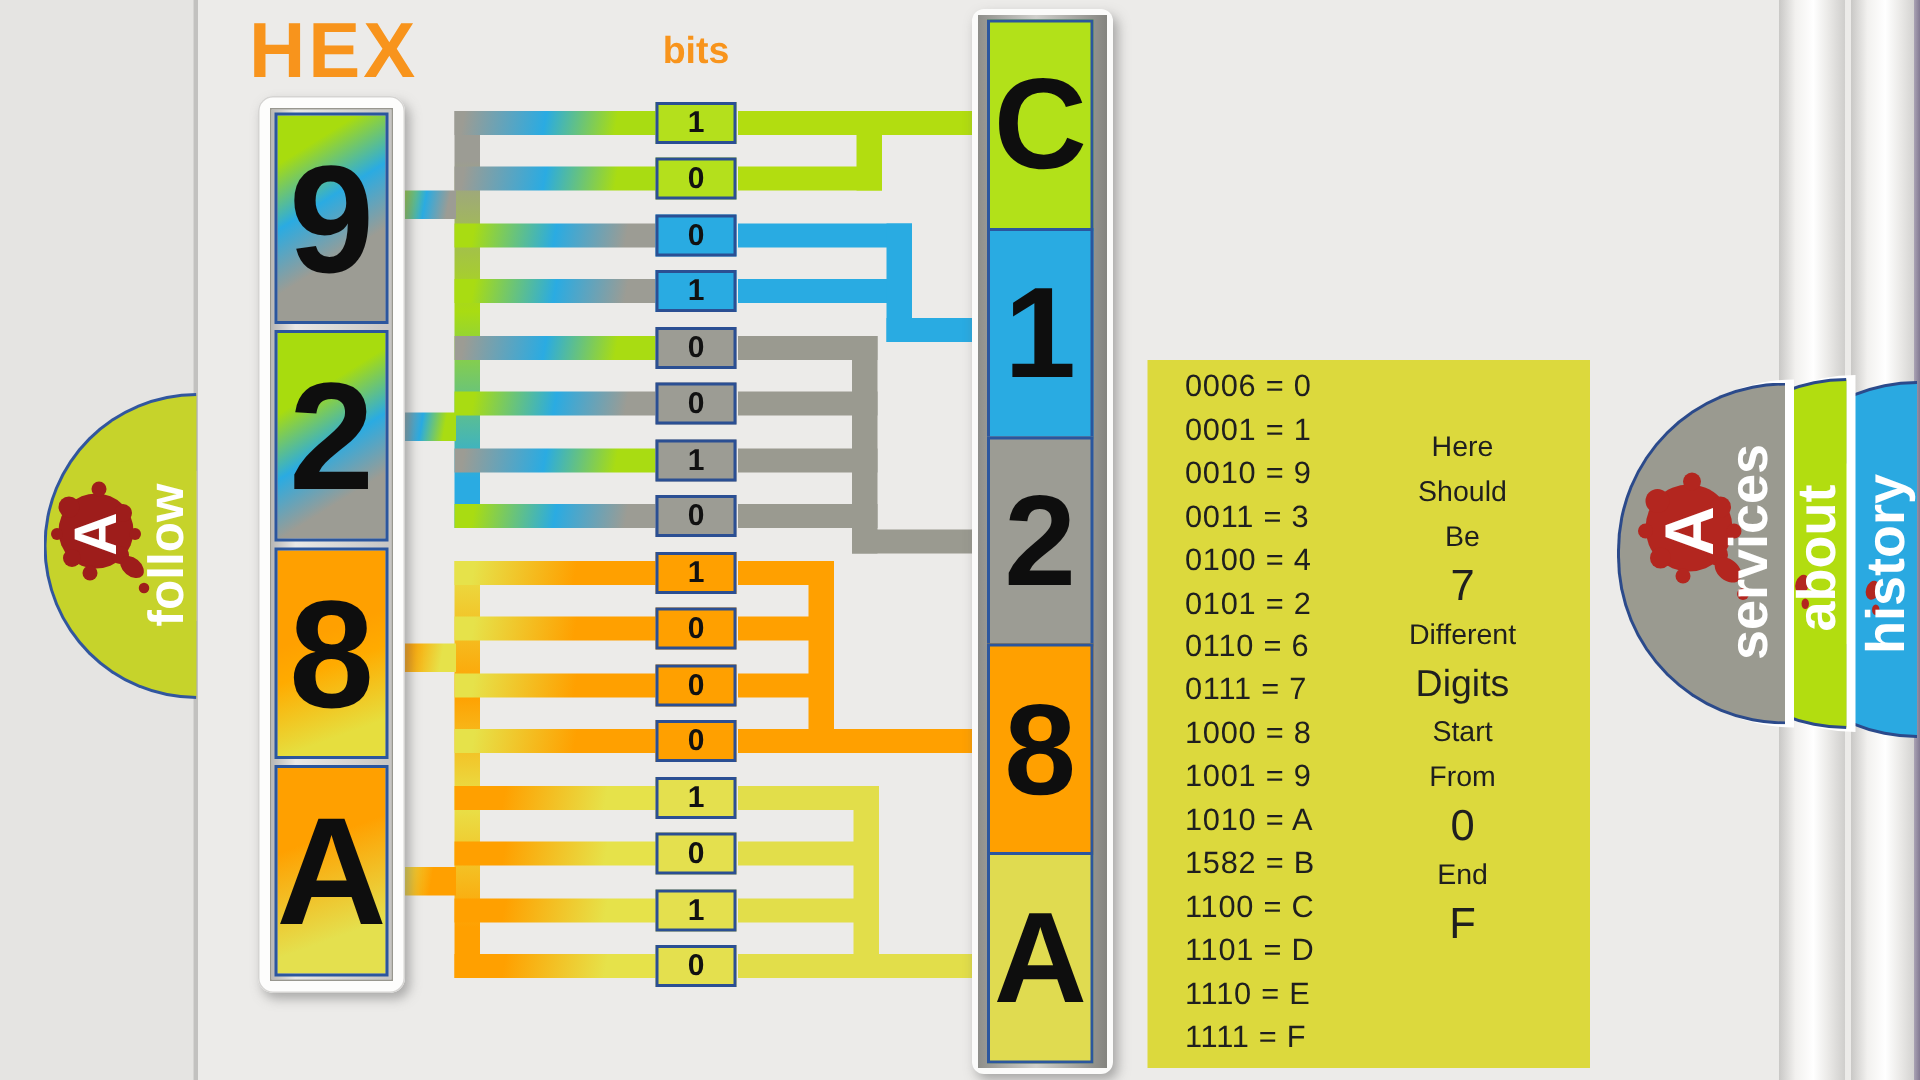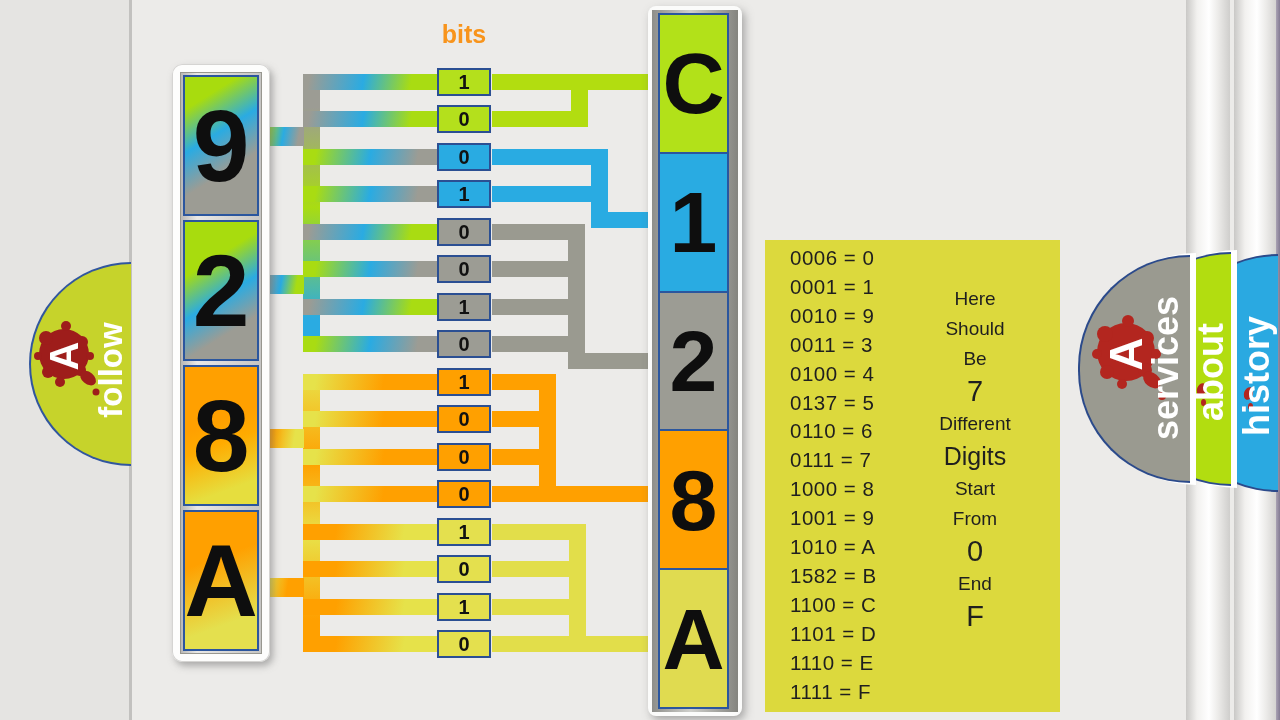--- a/index.html
+++ b/index.html
@@ -91,20 +91,21 @@
 <body>
 
 <div id="stage">
 
   <div class="abs left-zone"></div>
   <div class="abs left-divider"></div>
   <div class="abs stripe" style="left:1186px;"></div>
   <div class="abs stripe" style="left:1234px;"></div>
   <div class="abs right-edge"></div>
 
+  <div class="abs hex-title">HEX</div>
   <div class="abs bits-label">bits</div>
 
   <div class="tr v17 bus1" style="left:303px;top:74px;height:278px;"></div>
   <div class="tr v17 bus2" style="left:303px;top:374px;height:278px;"></div>
   <div class="tr p2" style="left:262px;top:127px;width:42px;height:19px;"></div>
   <div class="tr p1" style="left:262px;top:275px;width:42px;height:19px;"></div>
   <div class="tr q2" style="left:262px;top:429px;width:42px;height:19px;"></div>
   <div class="tr q1" style="left:262px;top:578px;width:42px;height:19px;"></div>
   <div class="tr h16 p1" style="left:303px;top:74px;width:134px;"></div>
   <div class="tr h16 p1" style="left:303px;top:111px;width:134px;"></div>
@@ -215,21 +216,21 @@
     </div>
   </div>
 
   <div class="abs note-panel">
     <div class="bin-rows">
       <div>0006 = 0</div>
       <div>0001 = 1</div>
       <div>0010 = 9</div>
       <div>0011 = 3</div>
       <div>0100 = 4</div>
-      <div>0137 = 5</div>
+      <div>0101 = 2</div>
       <div>0110 = 6</div>
       <div>0111 = 7</div>
       <div>1000 = 8</div>
       <div>1001 = 9</div>
       <div>1010 = A</div>
       <div>1582 = B</div>
       <div>1100 = C</div>
       <div>1101 = D</div>
       <div>1110 = E</div>
       <div>1111 = F</div>

